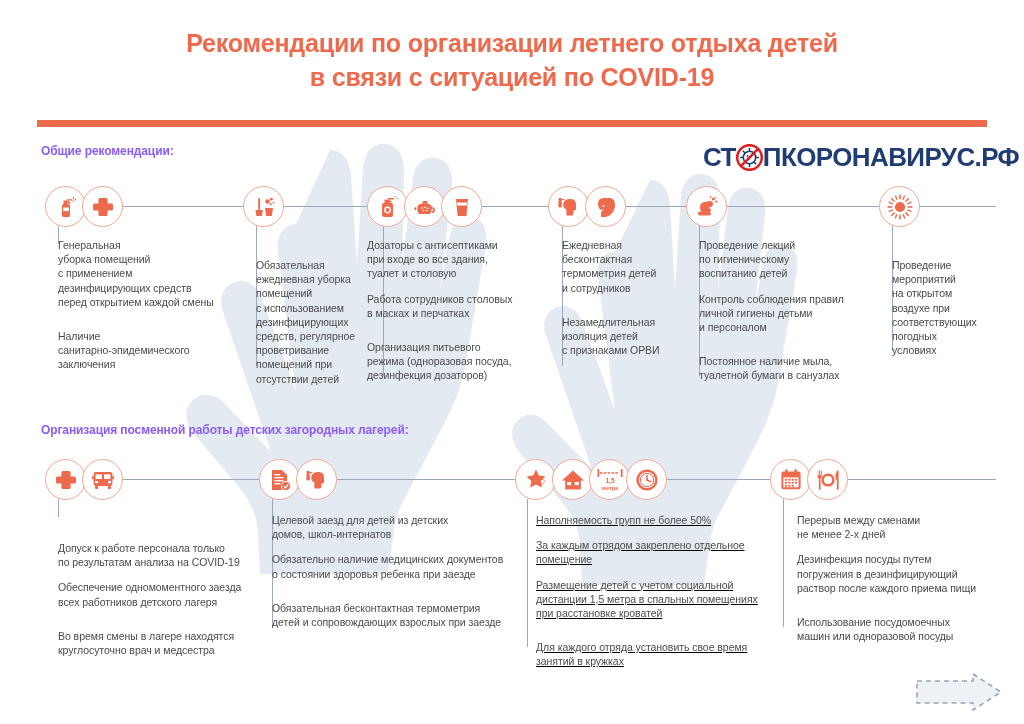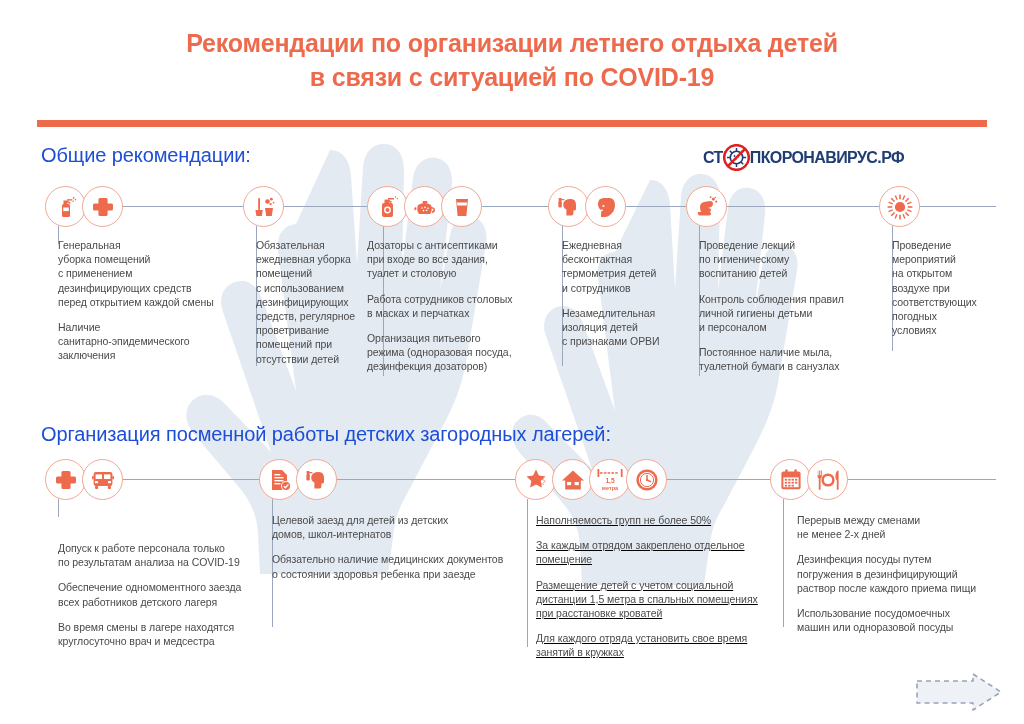--- a/index.html
+++ b/index.html
@@ -40,39 +40,39 @@
   }
   #title-rule {
     position: absolute; left: 37px; top: 120px;
     width: 950px; height: 7px;
     background: #ed6a4c; z-index: 3;
   }
 
   
   .section-header {
     position: absolute;
-    color: #1d4ed8;
-    font-size: 20px;
-    font-weight: normal;
+    color: #8b5cf6;
+    font-size: 12px;
+    font-weight: bold;
     letter-spacing: -0.1px;
     z-index: 3;
   }
   #sec1-header { left: 41px; top: 144px; }
   #sec2-header { left: 41px; top: 423px; }
 
   
   #logo {
     position: absolute; left: 703px; top: 144px;
     z-index: 4;
     display: flex; align-items: center;
     height: 26px;
   }
   .logo-text {
     color: #1f3d72;
-    font-size: 16px;
+    font-size: 26px;
     font-weight: bold;
     letter-spacing: -0.6px;
     line-height: 21px;
   }
   #logo-virus { margin: 0 0px; display: block; }
 
   
   .rail {
     position: absolute;
     height: 1px;
@@ -113,21 +113,21 @@
     position: absolute;
     z-index: 3;
   }
   .col p {
     color: #4a4a4a;
     font-size: 10.5px;
     line-height: 14.2px;
     margin: 0 0 11px 0;
     letter-spacing: -0.05px;
   }
-  .col p:last-child { margin-bottom: 0; }
+  .col p:last-child { margin-bottom: 0; margin-top: 20px; }
 
   
   #bottom-arrow {
     position: absolute; left: 915px; top: 672px;
     z-index: 3;
   }
 </style>
 </head>
 <body>
 
@@ -515,20 +515,21 @@
   </div>
 
   <div class="col" style="left:58px; top:541px; width:215px;">
     <p>Допуск к работе персонала только<br>по результатам анализа на COVID-19</p>
     <p>Обеспечение одномоментного заезда<br>всех работников детского лагеря</p>
     <p>Во время смены в лагере находятся<br>круглосуточно врач и медсестра</p>
   </div>
   <div class="col" style="left:272px; top:513px; width:250px;">
     <p>Целевой заезд для детей из детских<br>домов, школ-интернатов</p>
     <p>Обязательно наличие медицинских документов<br>о состоянии здоровья ребенка при заезде</p>
+    <p>Обязательная бесконтактная термометрия<br>детей и сопровождающих взрослых при заезде</p>
   </div>
   <div class="col" style="left:536px; top:513px; width:248px;text-decoration:underline;">
     <p>Наполняемость групп не более 50%</p>
     <p>За каждым отрядом закреплено отдельное<br>помещение</p>
     <p>Размещение детей с учетом социальной<br>дистанции 1,5 метра в спальных помещениях<br>при расстановке кроватей</p>
     <p>Для каждого отряда установить свое время<br>занятий в кружках</p>
   </div>
   <div class="col" style="left:797px; top:513px; width:200px;">
     <p>Перерыв между сменами<br>не менее 2-х дней</p>
     <p>Дезинфекция посуды путем<br>погружения в дезинфицирующий<br>раствор после каждого приема пищи</p>

